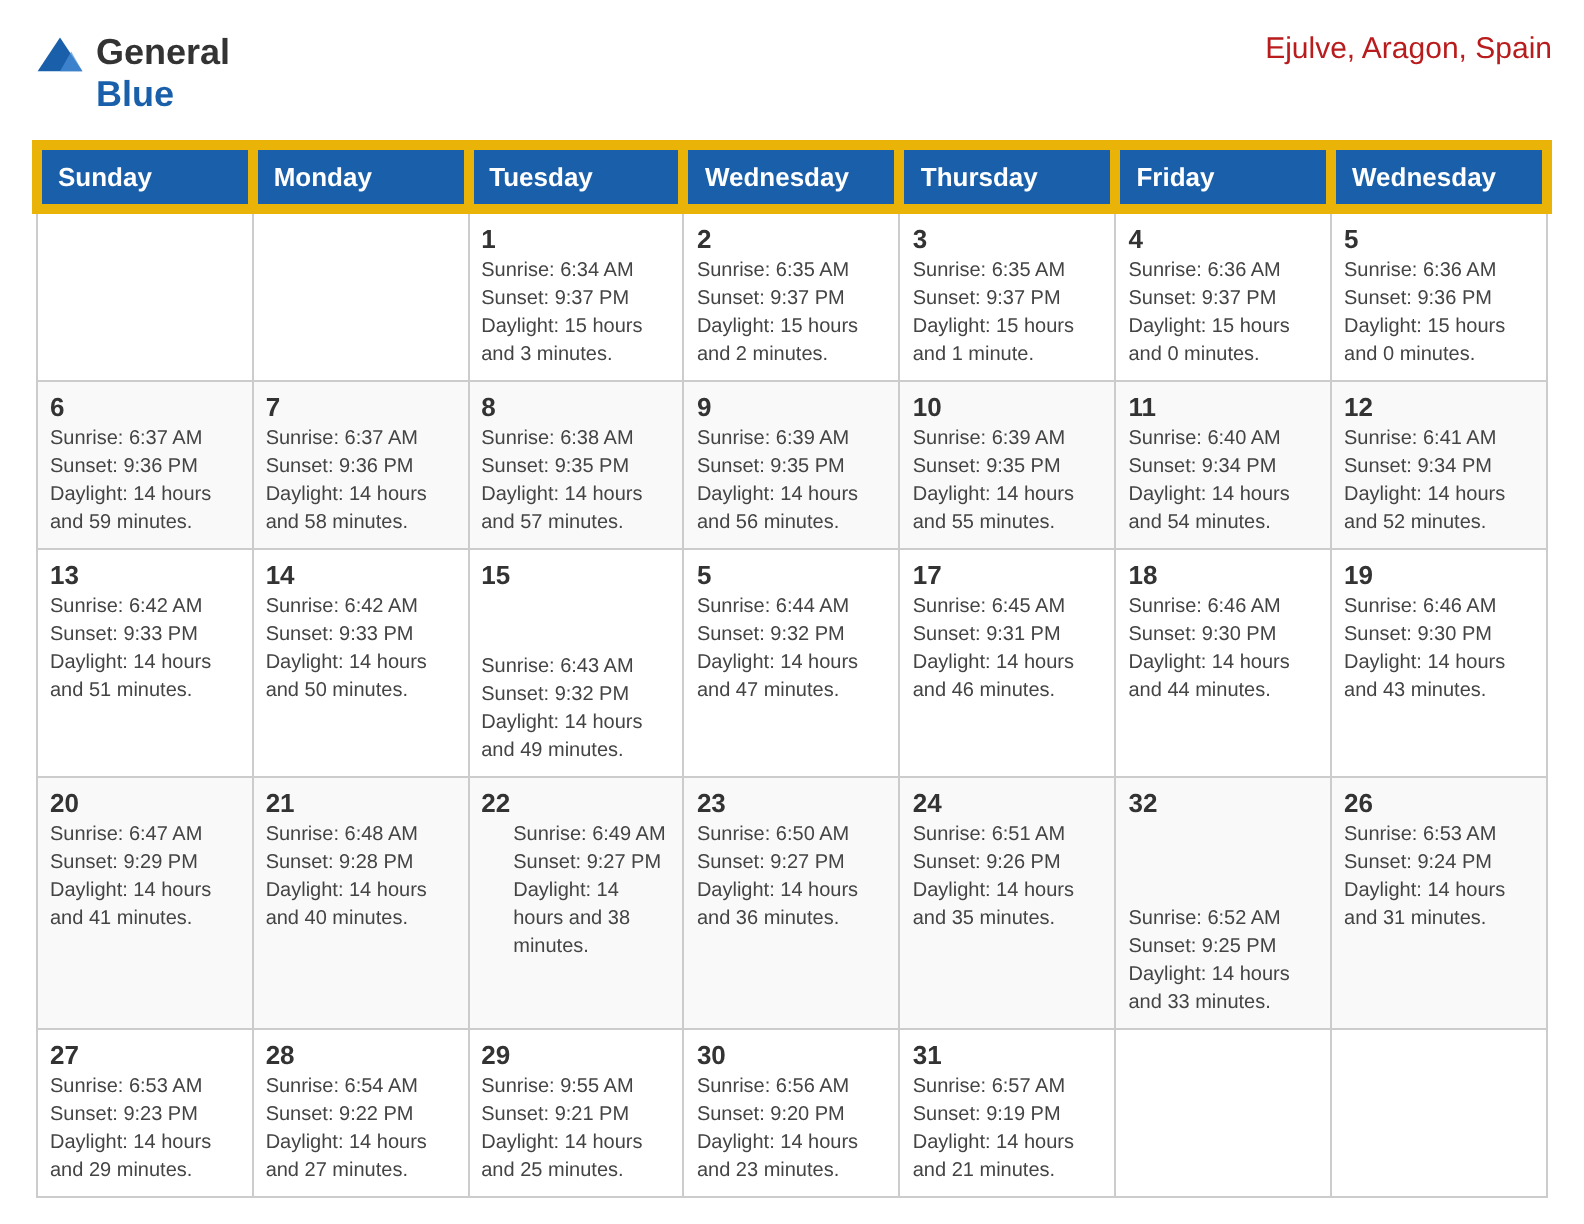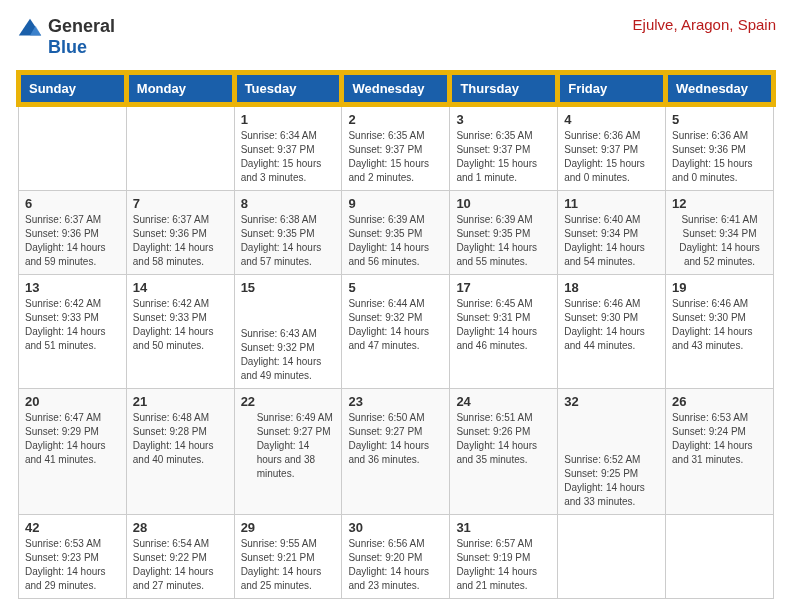--- a/index.html
+++ b/index.html
@@ -177,21 +177,21 @@
 Daylight: 14 hours and 55 minutes.</div>
         </td>
         <td>
           <span class="day-number">11</span>
           <div class="cell-content" style="white-space: pre-line;">Sunrise: 6:40 AM
 Sunset: 9:34 PM
 Daylight: 14 hours and 54 minutes.</div>
         </td>
         <td>
           <span class="day-number">12</span>
-          <div class="cell-content" style="white-space: pre-line; text-align: center;">Sunrise: 6:41 AM
+          <div class="cell-content" style="white-space: pre-line;">Sunrise: 6:41 AM
 Sunset: 9:34 PM
 Daylight: 14 hours and 52 minutes.</div>
         </td>
       </tr>
       <tr>
         <td>
           <span class="day-number">13</span>
           <div class="cell-content" style="white-space: pre-line;">Sunrise: 6:42 AM
 Sunset: 9:33 PM
 Daylight: 14 hours and 51 minutes.</div>
@@ -272,21 +272,21 @@
         </td>
         <td>
           <span class="day-number">26</span>
           <div class="cell-content" style="white-space: pre-line;">Sunrise: 6:53 AM
 Sunset: 9:24 PM
 Daylight: 14 hours and 31 minutes.</div>
         </td>
       </tr>
       <tr>
         <td>
-          <span class="day-number">42</span>
+          <span class="day-number">27</span>
           <div class="cell-content" style="white-space: pre-line;">Sunrise: 6:53 AM
 Sunset: 9:23 PM
 Daylight: 14 hours and 29 minutes.</div>
         </td>
         <td>
           <span class="day-number">28</span>
           <div class="cell-content" style="white-space: pre-line;">Sunrise: 6:54 AM
 Sunset: 9:22 PM
 Daylight: 14 hours and 27 minutes.</div>
         </td>

